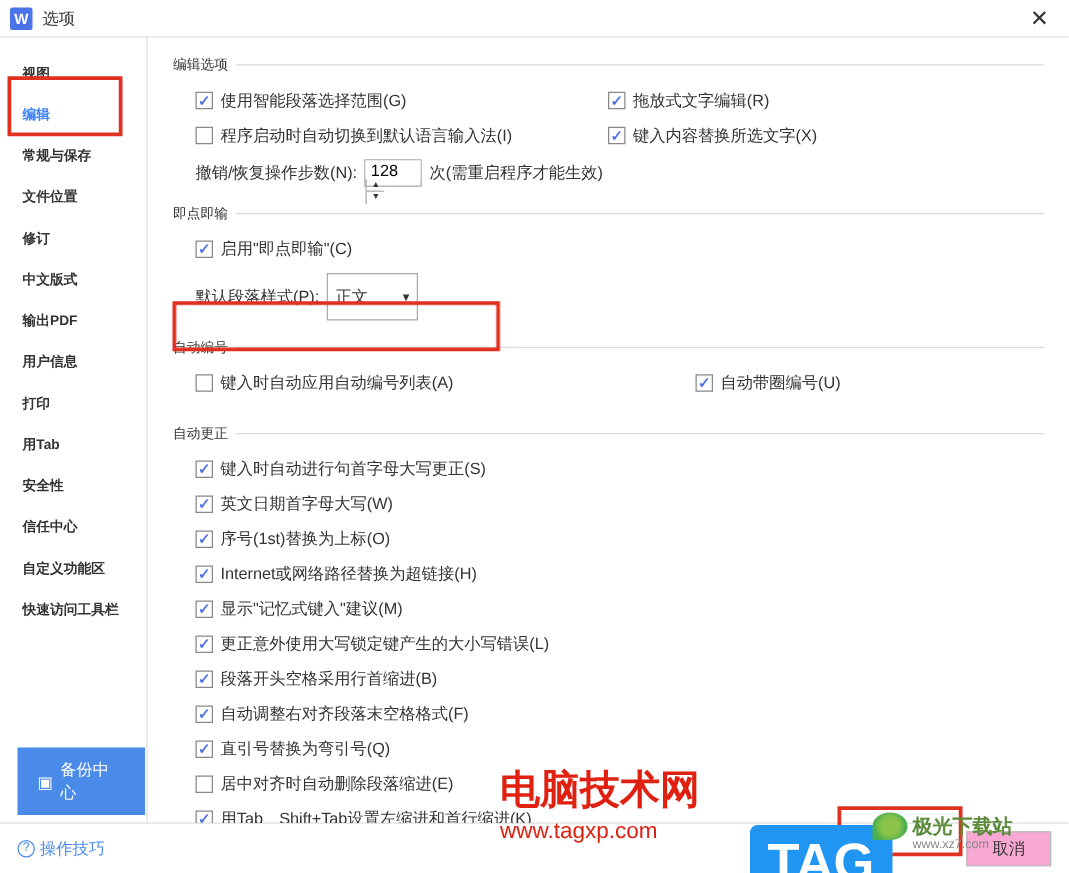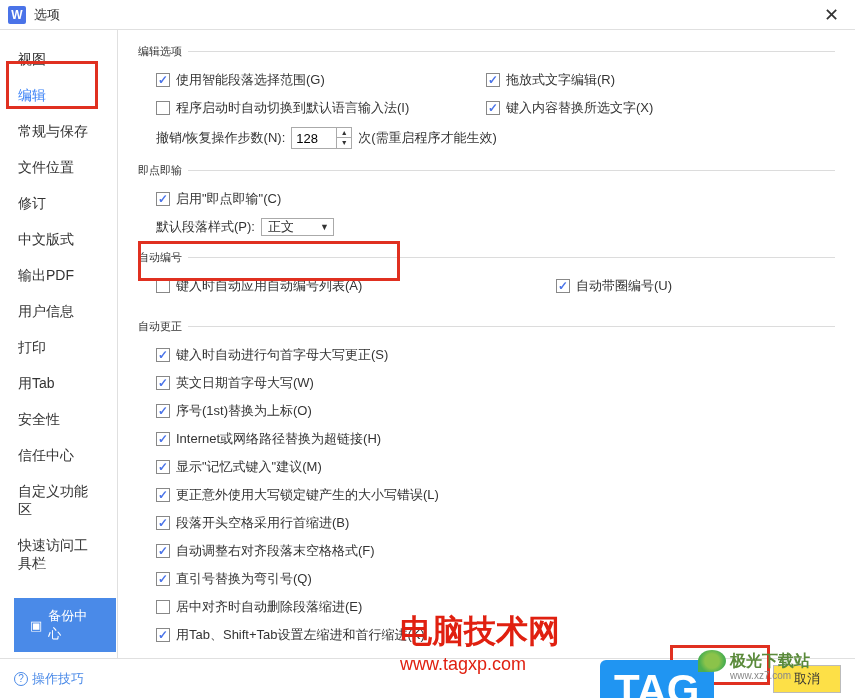--- a/index.html
+++ b/index.html
@@ -3,54 +3,54 @@
 <meta charset="utf-8">
 <style>
 * { box-sizing: border-box; margin: 0; padding: 0; }
 body { font-family: "Microsoft YaHei", sans-serif; font-size: 13px; color: #333; background: #fff; width: 855px; height: 698px; overflow: hidden; position: relative; }
 .titlebar { height: 30px; background: #fff; border-bottom: 1px solid #e0e0e0; display: flex; align-items: center; padding: 0 8px; }
 .app-icon { width: 18px; height: 18px; background: #4a73e8; color: #fff; display: flex; align-items: center; justify-content: center; font-weight: bold; font-size: 12px; border-radius: 2px; margin-right: 8px; }
 .title-text { flex: 1; font-size: 13px; }
 .close-x { font-size: 18px; cursor: pointer; padding: 0 8px; }
 .body-wrap { display: flex; height: 628px; }
 .sidebar { width: 118px; border-right: 1px solid #e0e0e0; padding: 12px 0; overflow-y: auto; }
-.sidebar-item { padding: 9px 18px; cursor: pointer; font-size: 14px; }
+.sidebar-item { padding: 9px 18px; cursor: pointer; font-size: 11px; font-weight: bold; }
 .sidebar-item.active { color: #3b82f6; }
 .main { flex: 1; padding: 14px 20px 10px 20px; overflow-y: auto; position: relative; }
 .section { margin-bottom: 14px; }
 .section-header { display: flex; align-items: center; margin-bottom: 12px; }
 .section-title { font-size: 11px; white-space: nowrap; }
 .section-line { flex: 1; height: 1px; background: #dcdcdc; margin-left: 6px; }
 .opt-row { display: flex; flex-wrap: wrap; padding-left: 18px; }
 .opt { display: flex; align-items: center; margin-bottom: 10px; margin-right: 20px; }
 .opt.col-left { width: 310px; text-align: center; }
 .checkbox { width: 14px; height: 14px; border: 1px solid #888; margin-right: 6px; display: inline-flex; align-items: center; justify-content: center; flex-shrink: 0; }
 .checkbox.checked::after { content: "✓"; color: #4a73e8; font-size: 12px; font-weight: bold; line-height: 1; }
 .label-txt { font-size: 13px; }
 .inline-ctrl { display: flex; align-items: center; padding-left: 18px; margin-bottom: 10px; }
 .inline-ctrl .lbl { margin-right: 6px; }
-.spinbox { display: inline-flex; border: 1px solid #aaa; height: 22px; }
+.spinbox { display: inline-flex; border: 1px solid #aaa; height: 22px; flex-direction: column; }
 .spinbox input { width: 44px; border: none; padding: 0 4px; font-size: 13px; outline: none; }
 .spin-btns { display: flex; flex-direction: column; border-left: 1px solid #aaa; }
 .spin-btns span { width: 14px; height: 10px; font-size: 7px; line-height: 10px; text-align: center; cursor: pointer; }
 .spin-btns span:first-child { border-bottom: 1px solid #aaa; }
 .after-txt { margin-left: 6px; }
-.select { display: inline-flex; border: 1px solid #aaa; height: 18px; align-items: center; padding: 0 4px 0 6px; }
+.select { display: inline-flex; border: 1px solid #aaa; height: 38px; align-items: center; padding: 0 4px 0 6px; }
 .select .sval { min-width: 44px; }
 .select .arrow { margin-left: 8px; font-size: 9px; }
 .redbox1 { position: absolute; border: 3px solid #e03020; left: 6px; top: 61px; width: 92px; height: 48px; pointer-events: none; }
 .redbox2 { position: absolute; border: 3px solid #e03020; left: 138px; top: 241px; width: 262px; height: 40px; pointer-events: none; }
 .redbox3 { position: absolute; border: 3px solid #e03020; left: 670px; top: 645px; width: 100px; height: 40px; pointer-events: none; }
 .footer { height: 40px; border-top: 1px solid #e0e0e0; display: flex; align-items: center; padding: 0 14px; }
 .backup-btn { background: #4a8ae8; color: #fff; padding: 9px 16px; display: inline-flex; align-items: center; cursor: pointer; position: absolute; left: 14px; bottom: 46px; width: 102px; }
 .backup-btn .ic { margin-right: 6px; }
 .tips { color: #4a8ae8; display: flex; align-items: center; cursor: pointer; }
 .tips .ic { margin-right: 4px; border: 1px solid #4a8ae8; border-radius: 50%; width: 14px; height: 14px; display: inline-flex; align-items: center; justify-content: center; font-size: 10px; }
 .footer-spacer { flex: 1; }
-.btn { border: 1px solid #bbb; background: #fde047; padding: 4px 20px; margin-left: 10px; cursor: pointer; font-size: 13px; }
+.btn { border: 1px solid #bbb; background: #f9a8d4; padding: 4px 20px; margin-left: 10px; cursor: pointer; font-size: 13px; }
 .wm1 { position: absolute; left: 400px; top: 610px; pointer-events: none; }
 .wm1 .l1 { color: #e02010; font-size: 32px; font-weight: bold; font-family: "SimHei", sans-serif; }
 .wm1 .l2 { color: #e02010; font-size: 18px; }
 .wm2 { position: absolute; left: 600px; top: 612px; background: #2095f2; color: #fff; font-weight: bold; font-size: 42px; padding: 6px 14px; border-radius: 6px; pointer-events: none; font-family: Arial, sans-serif; margin-top: 48px; }
 .wm3 { position: absolute; left: 698px; top: 650px; display: flex; align-items: center; pointer-events: none; }
 .wm3 .logo { width: 28px; height: 22px; background: radial-gradient(circle, #8bc34a 40%, #4caf50 70%); border-radius: 50% 50% 50% 0; margin-right: 4px; }
 .wm3 .t1 { color: #5a8a3a; font-size: 16px; font-weight: bold; }
 .wm3 .t2 { color: #888; font-size: 10px; position: absolute; left: 32px; top: 20px; }
 </style>
 </head>

